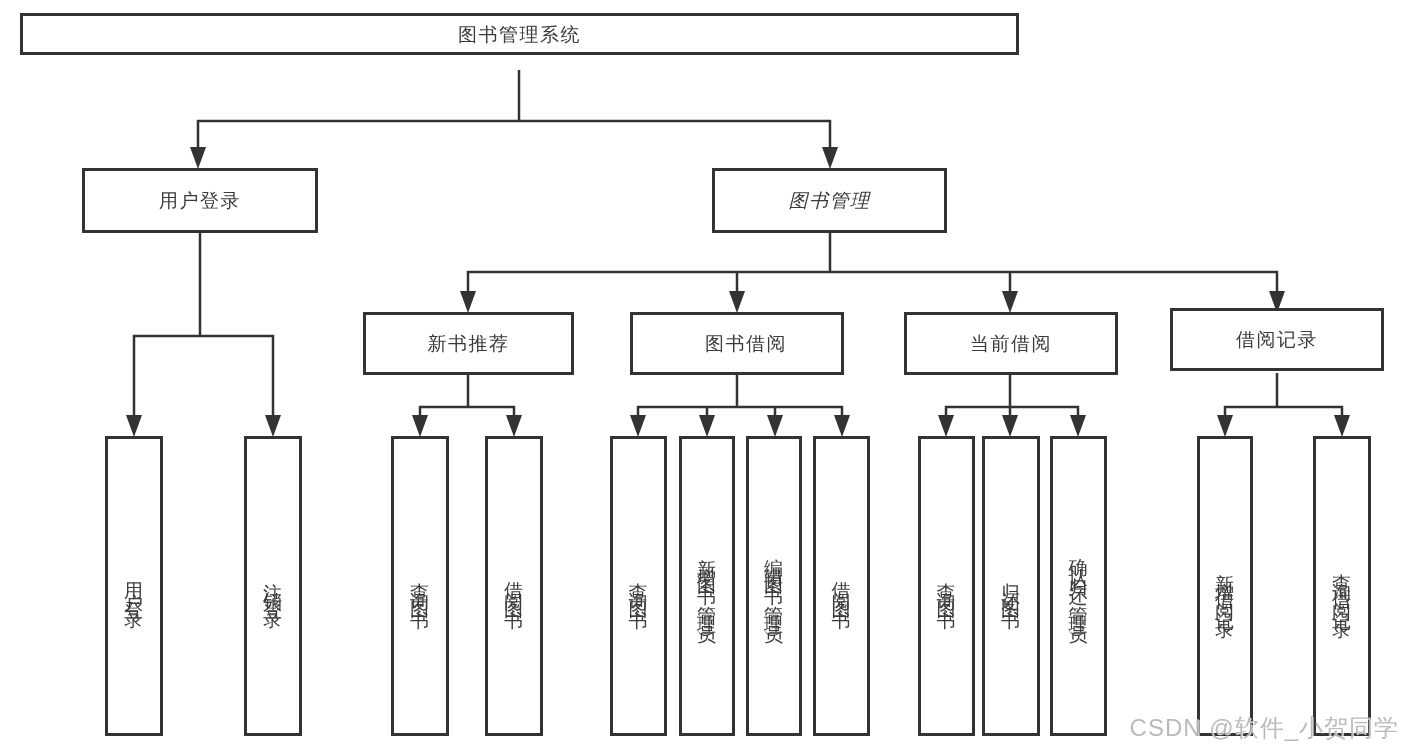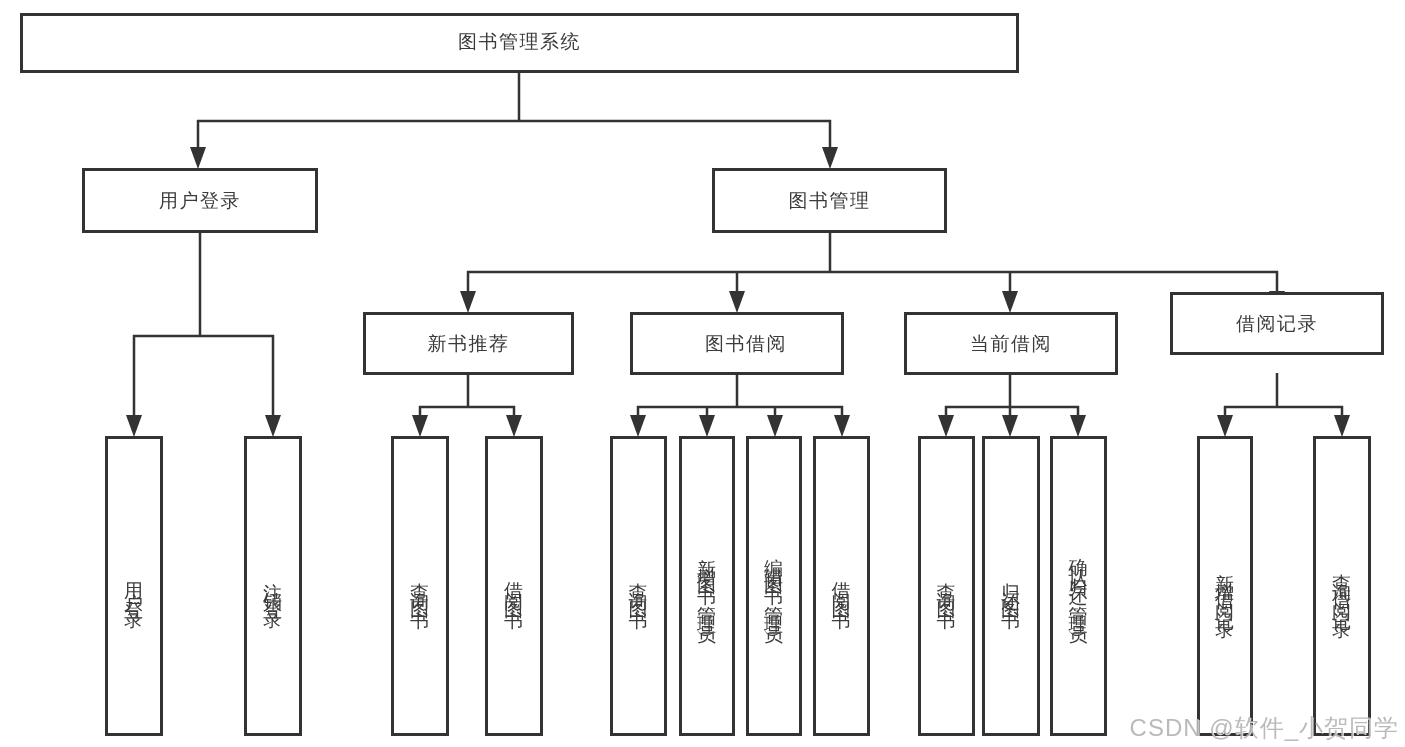--- a/index.html
+++ b/index.html
@@ -54,29 +54,29 @@
       <path d="M767 415 L783 415 L775 437 Z"></path>
       <path d="M834 415 L850 415 L842 437 Z"></path>
       <path d="M938 415 L954 415 L946 437 Z"></path>
       <path d="M1002 415 L1018 415 L1010 437 Z"></path>
       <path d="M1070 415 L1086 415 L1078 437 Z"></path>
       <path d="M1217 415 L1233 415 L1225 437 Z"></path>
       <path d="M1334 415 L1350 415 L1342 437 Z"></path>
     </g>
   </svg>
 
-  <div class="node" style="left:20px; top:13px; width:999px; height:60px;font-family:Liberation Mono, monospace;">图书管理系统</div>
+  <div class="node" style="left:20px; top:13px; width:999px; height:42px;">图书管理系统</div>
 
   <div class="node" style="left:82px; top:168px; width:236px; height:65px;">用户登录</div>
-  <div class="node" style="left:712px; top:168px; width:235px; height:65px;">图书管理</div>
+  <div class="node" style="left:712px; top:168px; width:235px; height:65px;font-style:italic;">图书管理</div>
 
   <div class="node" style="left:363px; top:312px; width:211px; height:63px;">新书推荐</div>
   <div class="node" style="left:630px; top:312px; width:214px; height:63px;padding-left:18px;">图书借阅</div>
   <div class="node" style="left:904px; top:312px; width:214px; height:63px;">当前借阅</div>
-  <div class="node" style="left:1170px; top:292px; width:214px; height:63px;">借阅记录</div>
+  <div class="node" style="left:1170px; top:308px; width:214px; height:63px;">借阅记录</div>
 
   <div class="node vnode" style="left:105px; top:436px; width:58px; height:300px;">用户登录</div>
   <div class="node vnode" style="left:244px; top:436px; width:58px; height:300px;">注销登录</div>
 
   <div class="node vnode" style="left:391px; top:436px; width:58px; height:300px;">查询图书</div>
   <div class="node vnode" style="left:485px; top:436px; width:58px; height:300px;">借阅图书</div>
 
   <div class="node vnode" style="left:610px; top:436px; width:57px; height:300px;">查询图书</div>
   <div class="node vnode" style="left:679px; top:436px; width:56px; height:300px;">新增图书（管理员）</div>
   <div class="node vnode" style="left:746px; top:436px; width:56px; height:300px;">编辑图书（管理员）</div>

